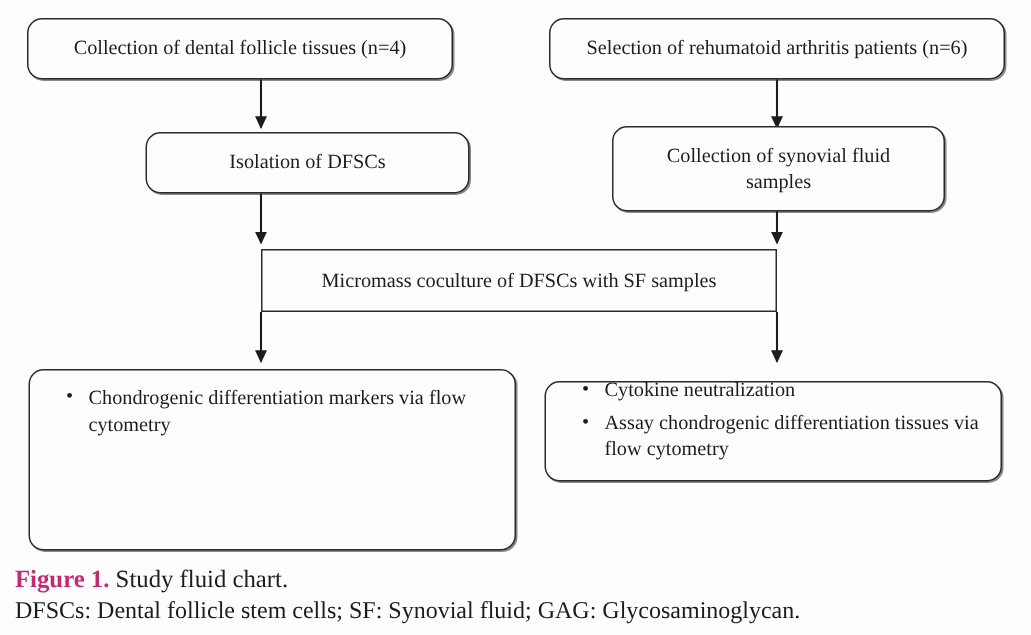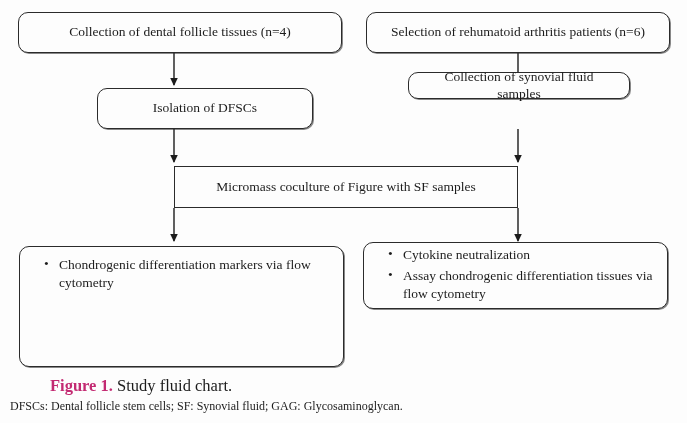--- a/index.html
+++ b/index.html
@@ -11,34 +11,34 @@
   .arrows { position:absolute; left:0; top:0; width:687px; height:423px; }
   .node {
     position:absolute; box-sizing:border-box;
     border:1.4px solid #2b2b2b; background:#fdfdfd;
     display:flex; align-items:center; justify-content:center;
     text-align:center; font-size:13.5px; line-height:1.25;
     box-shadow:1px 1px 0 rgba(40,40,40,0.55);
   }
   .rounded { border-radius:10px; }
   .square  { border-radius:0; box-shadow:none; }
-  .node-a { left:18px;  top:12px;  width:324px; height:41px; }
+  .node-a { left:18px;  top:12px;  width:284px; height:41px; }
   .node-b { left:366px; top:12px;  width:304px; height:41px; }
   .node-c { left:67px;  top:88px;  width:216px; height:41px;margin-left:30px; }
-  .node-d { left:408px; top:72px;  width:222px; height:27px; }
+  .node-d { left:408px; top:84px;  width:222px; height:57px; }
   .node-d .lbl { width:185px; }
   .node-e { left:174px; top:166px; width:344px; height:42px; }
   .node-f { left:19px;  top:246px; width:325px; height:121px; align-items:flex-start; justify-content:flex-start; text-align:left; }
-  .node-g { left:363px; top:242px; width:305px; height:67px;  align-items:center; justify-content:flex-start; text-align:left; }
+  .node-g { left:363px; top:254px; width:305px; height:67px;  align-items:flex-end; justify-content:flex-start; text-align:left; }
   .bullets { list-style:none; margin:0; padding:9px 8px 8px 24px; }
   .bullets li { position:relative; padding-left:15px; margin-bottom:4px; line-height:1.3; }
   .bullets li::before { content:"\2022"; position:absolute; left:0; top:-1px; }
   .caption { position:absolute; left:10px; top:376px; font-size:16.5px; }
   .caption .fig-label { font-weight:bold; }
-  .footnote { position:absolute; left:10px; top:399px; font-size:12px; }
+  .footnote { position:absolute; left:10px; top:399px; font-size:16px; }
 </style>
 </head>
 <body>
 
 <div class="page">
 
   <svg class="arrows" width="687" height="423" viewBox="0 0 687 423" aria-hidden="true">
     <defs>
       <marker id="ah" markerWidth="10" markerHeight="9" refX="7.5" refY="4" orient="auto" markerUnits="userSpaceOnUse">
         <path d="M0,0 L8.5,4 L0,8 z" fill="#1c1c1c"></path>
@@ -64,36 +64,36 @@
 
   <div class="node rounded node-c">
     <span class="lbl">Isolation of DFSCs</span>
   </div>
 
   <div class="node rounded node-d">
     <span class="lbl">Collection of synovial fluid samples</span>
   </div>
 
   <div class="node square node-e">
-    <span class="lbl">Micromass coculture of Figure with SF samples</span>
+    <span class="lbl">Micromass coculture of DFSCs with SF samples</span>
   </div>
 
   <div class="node rounded node-f">
     <ul class="bullets">
         <li>Chondrogenic differentiation markers via flow cytometry</li>
       </ul>
   </div>
 
   <div class="node rounded node-g">
     <ul class="bullets">
         <li>Cytokine neutralization</li>
         <li>Assay chondrogenic differentiation tissues via flow cytometry</li>
       </ul>
   </div>
 
   <div class="caption">
-    <span class="fig-label" style="color: rgb(195, 42, 114); margin-left: 40px;">Figure 1.</span>
+    <span class="fig-label" style="color: rgb(195, 42, 114);">Figure 1.</span>
     <span>Study fluid chart.</span>
   </div>
 
   <div class="footnote">DFSCs: Dental follicle stem cells; SF: Synovial fluid; GAG: Glycosaminoglycan.</div>
 
 </div>
 
 </body></html>

